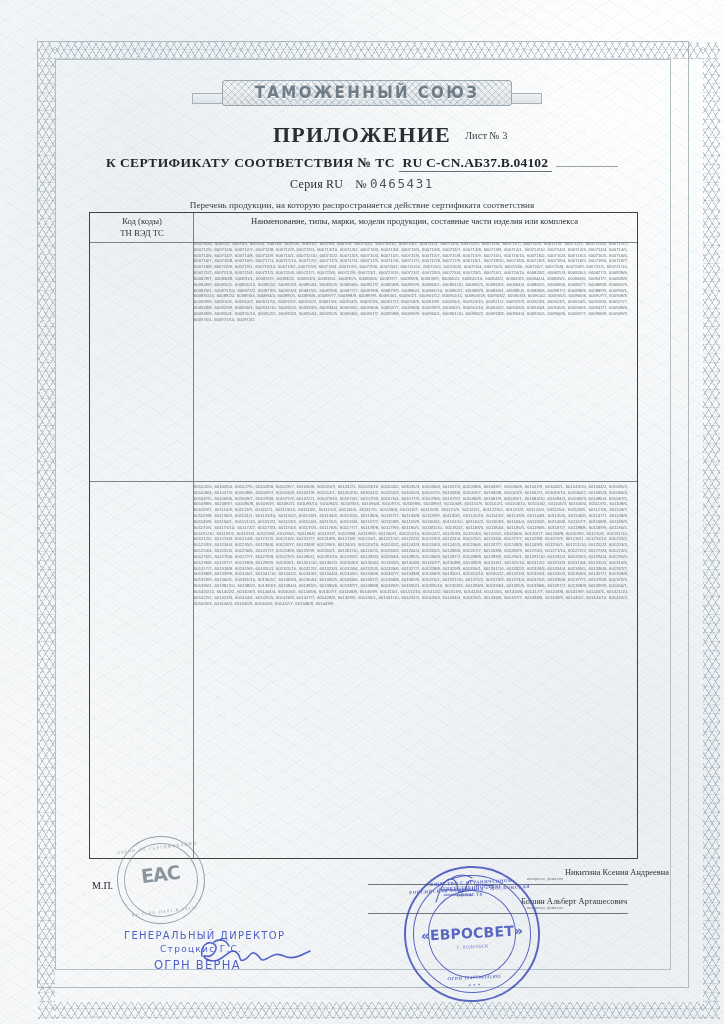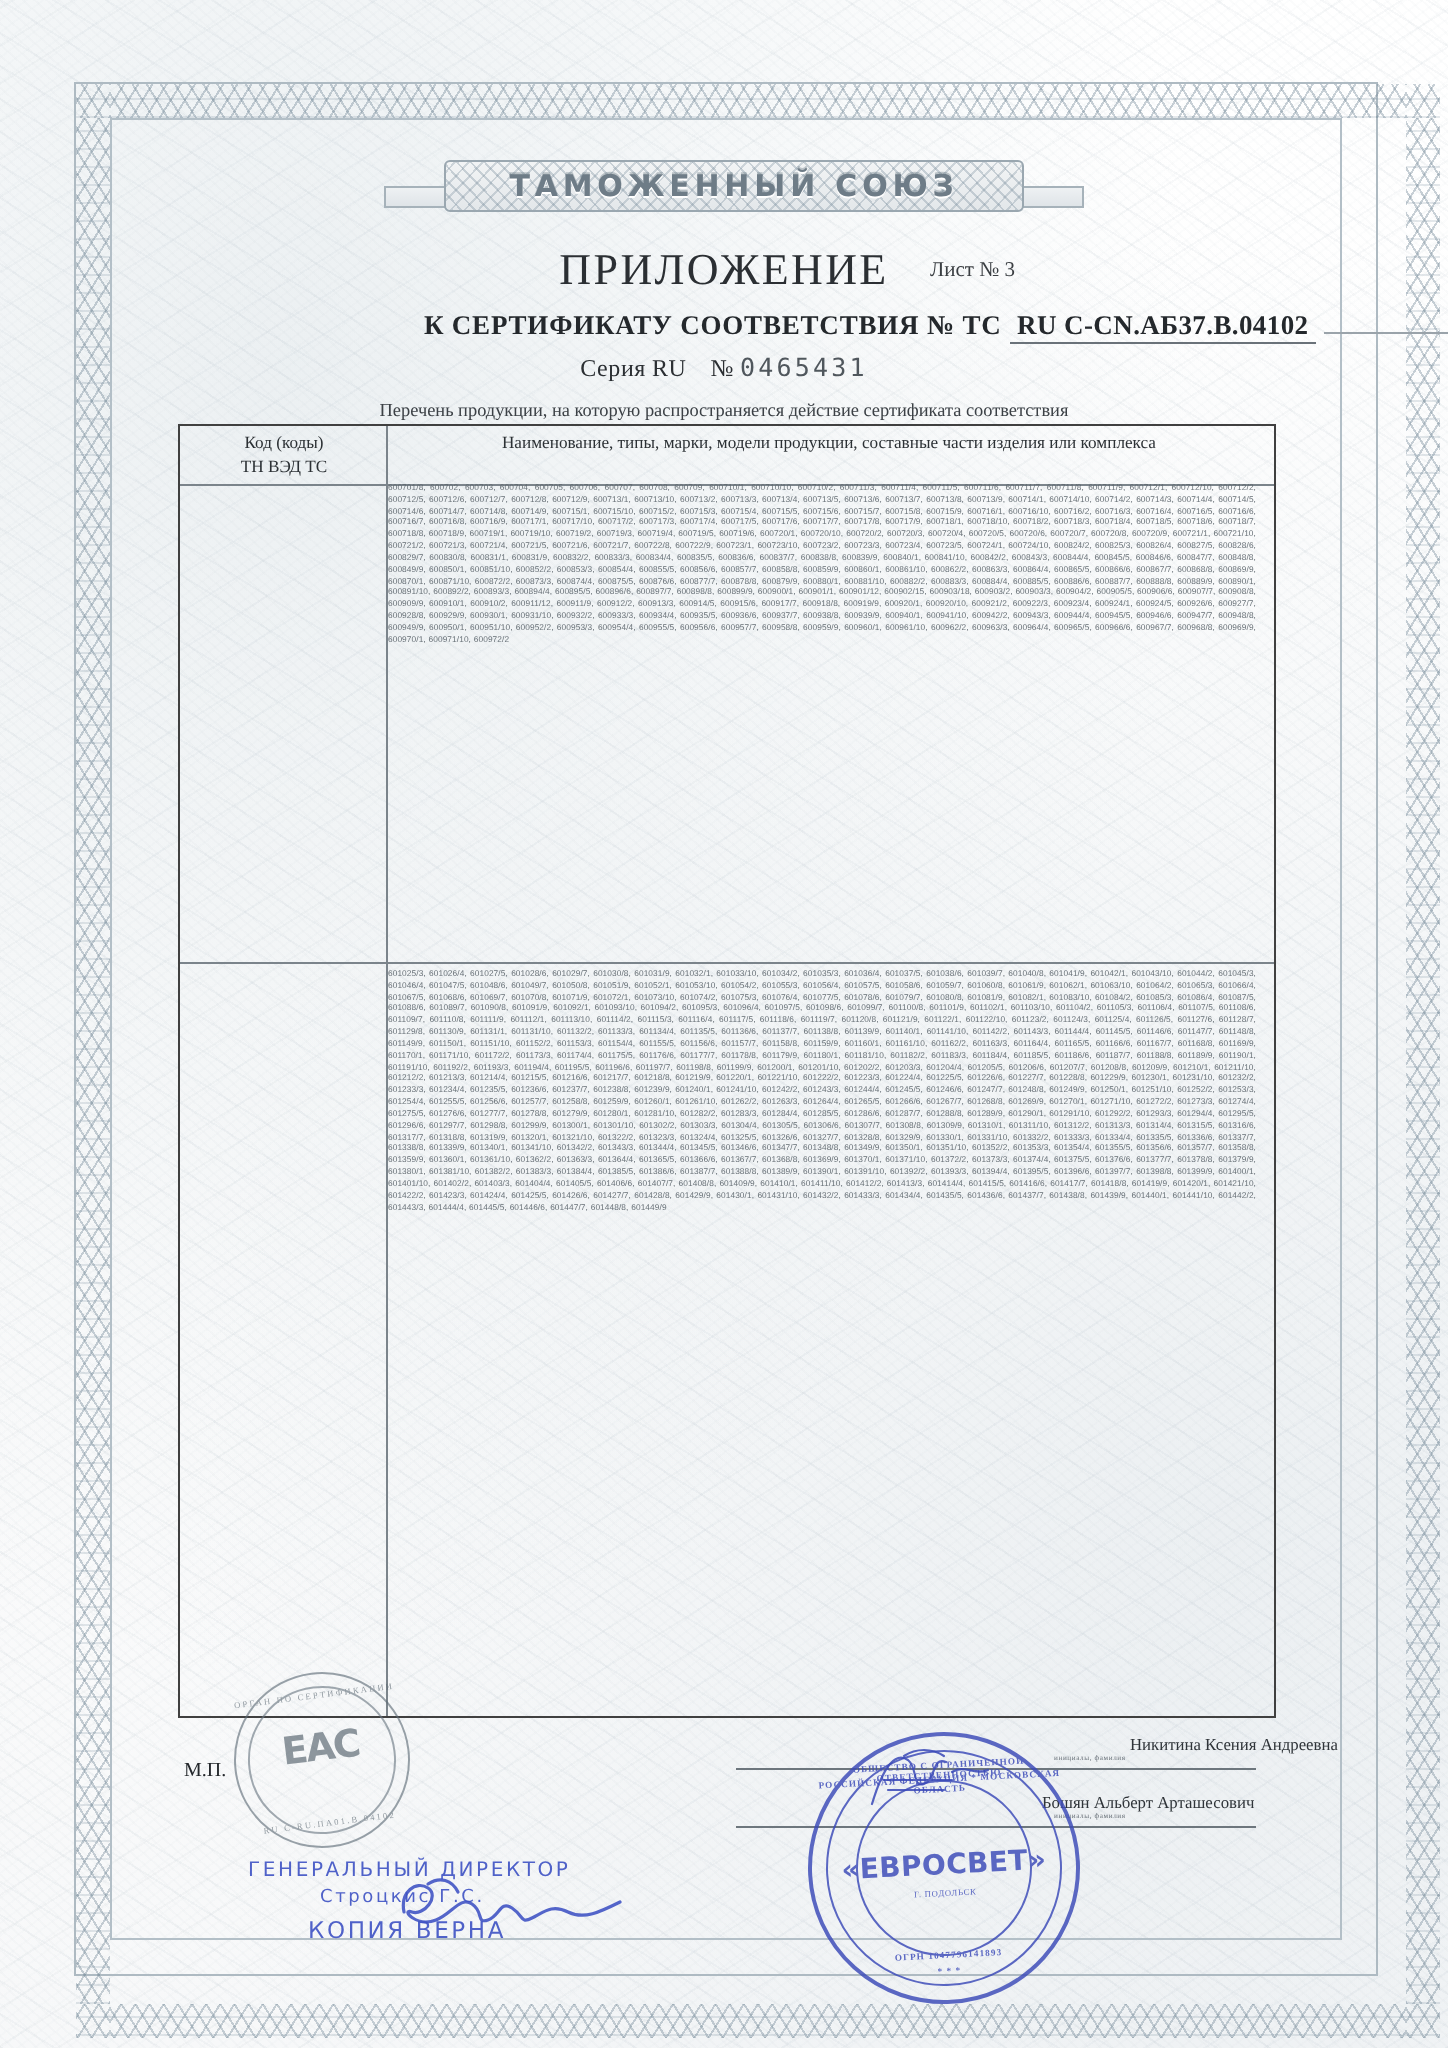--- a/index.html
+++ b/index.html
@@ -48,24 +48,24 @@
       repeating-linear-gradient(-46deg, rgba(120,140,155,.30) 0 1px, rgba(255,255,255,0) 1px 5px),
       linear-gradient(180deg,#f2f4f5,#e3e7ea);}
   .banner-text{position:absolute;inset:0;display:flex;align-items:center;justify-content:center;
     font-family:"DejaVu Sans",sans-serif;font-weight:bold;font-size:15px;letter-spacing:2.4px;
     color:#6e7c87;text-shadow:0 1px 0 #fff, 0 -1px 0 rgba(90,105,118,.35);}
   .banner-wing{position:absolute;top:13px;width:36px;height:9px;
     background:linear-gradient(180deg,#eef1f3,#dfe4e8);border:1px solid #a6b2ba;}
   .banner-wing.l{left:-30px;} .banner-wing.r{right:-30px;}
 
   .title{position:absolute;left:0;right:0;top:122px;text-align:center;}
-  .title .t{display:inline-block;font-size:22px;font-weight:normal;letter-spacing:1.2px;color:#2b2f33;}
+  .title .t{display:inline-block;font-size:22px;font-weight:bold;letter-spacing:1.2px;color:#2b2f33;}
   .sheetno{position:absolute;left:465px;top:130px;font-size:10.5px;color:#3a3e42;}
 
-  .certline{position:absolute;left:0;right:0;top:155px;text-align:right;
+  .certline{position:absolute;left:0;right:0;top:155px;text-align:center;
     font-size:13.5px;font-weight:bold;letter-spacing:.4px;color:#24282c;}
   .certline .num{font-weight:bold;letter-spacing:.2px;border-bottom:1px solid #6a7279;padding:0 4px 1px 4px;}
   .certline .tail{display:inline-block;width:62px;border-bottom:1px solid #9aa3aa;}
 
   .serial{position:absolute;left:0;right:0;top:176px;text-align:center;font-size:12px;color:#2b2f33;}
   .serial .lbl{letter-spacing:.3px;}
   .serial .val{font-family:"DejaVu Sans Mono",monospace;font-size:12.5px;letter-spacing:1.6px;color:#50575d;}
 
   .listcaption{position:absolute;left:0;right:0;top:200px;text-align:center;font-size:9.2px;color:#3c4146;}
 
@@ -227,21 +227,21 @@
       <path d="M20 6 C26 2, 34 2, 40 6"></path>
       <path d="M44 14 C50 10, 56 16, 62 13"></path>
     </g>
   </svg>
 
   <div class="faintline">&nbsp;</div>
 
   <div class="copybox">
     <div class="r r1">ГЕНЕРАЛЬНЫЙ   ДИРЕКТОР</div>
     <div class="r r2">Строцкис  Г.С.</div>
-    <div class="r r3">КОПИЯ  ВЕРНА</div>
+    <div class="r r3">ОГРН  ВЕРНА</div>
   </div>
 
   <svg class="copysig" viewBox="0 0 120 30">
     <g fill="none" stroke="#3e52c4" stroke-width="1.6" stroke-linecap="round">
       <path d="M6 18 C4 8, 12 2, 18 6 C24 10, 16 20, 10 18 C4 16, 12 26, 22 22 C30 19, 34 10, 40 14 C46 18, 42 24, 48 22 C54 20, 54 12, 60 16 C66 20, 64 24, 70 21 C76 18, 80 14, 88 18 C96 22, 104 18, 114 13"></path>
       <path d="M18 4 C24 0, 30 2, 33 8"></path>
     </g>
   </svg>
 </div>
 

